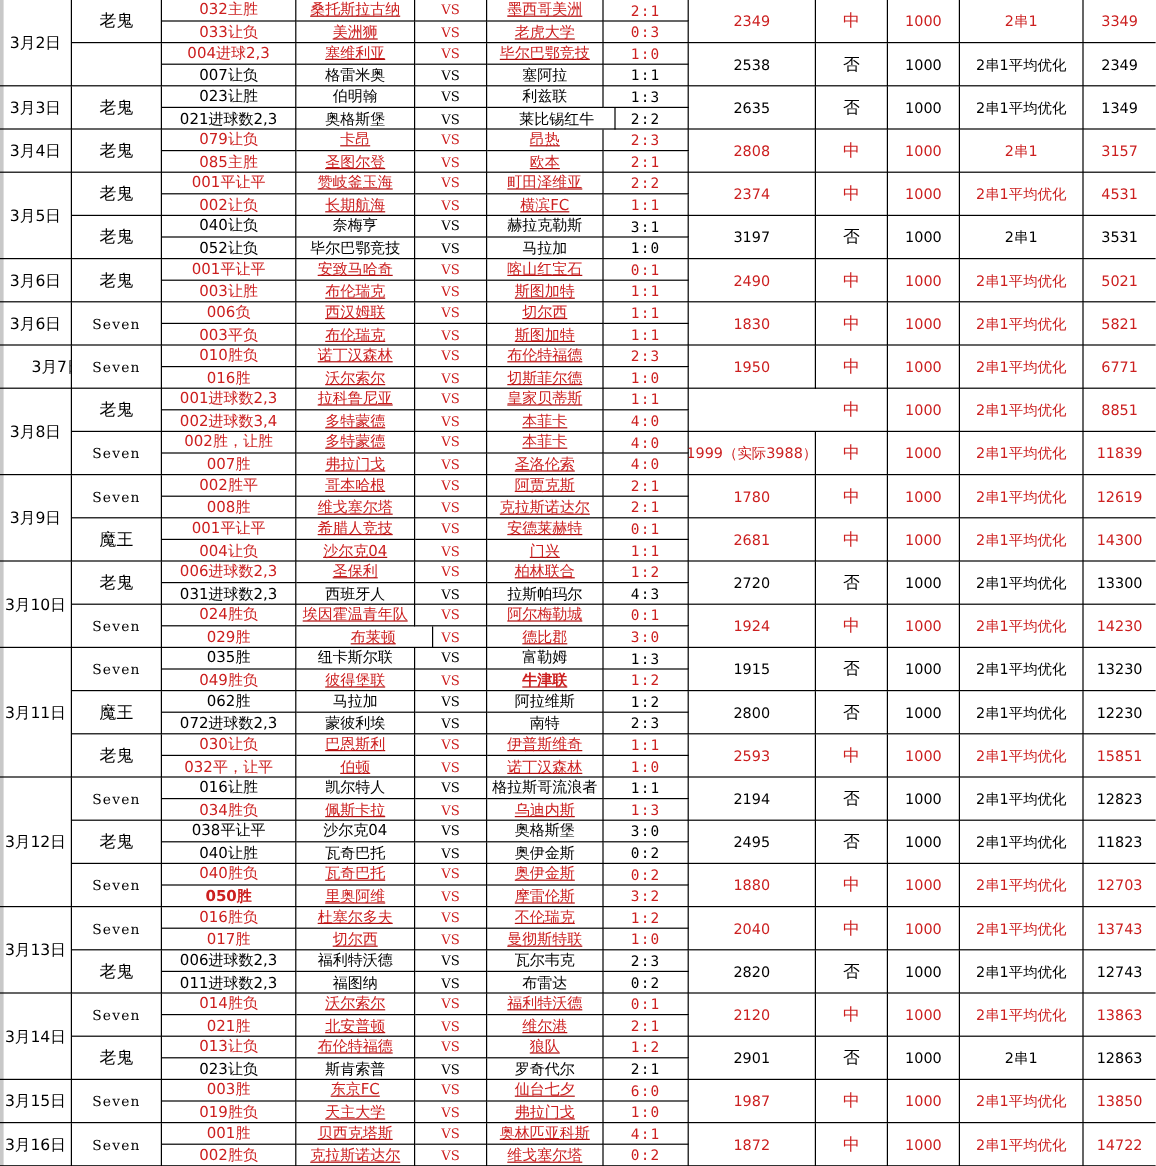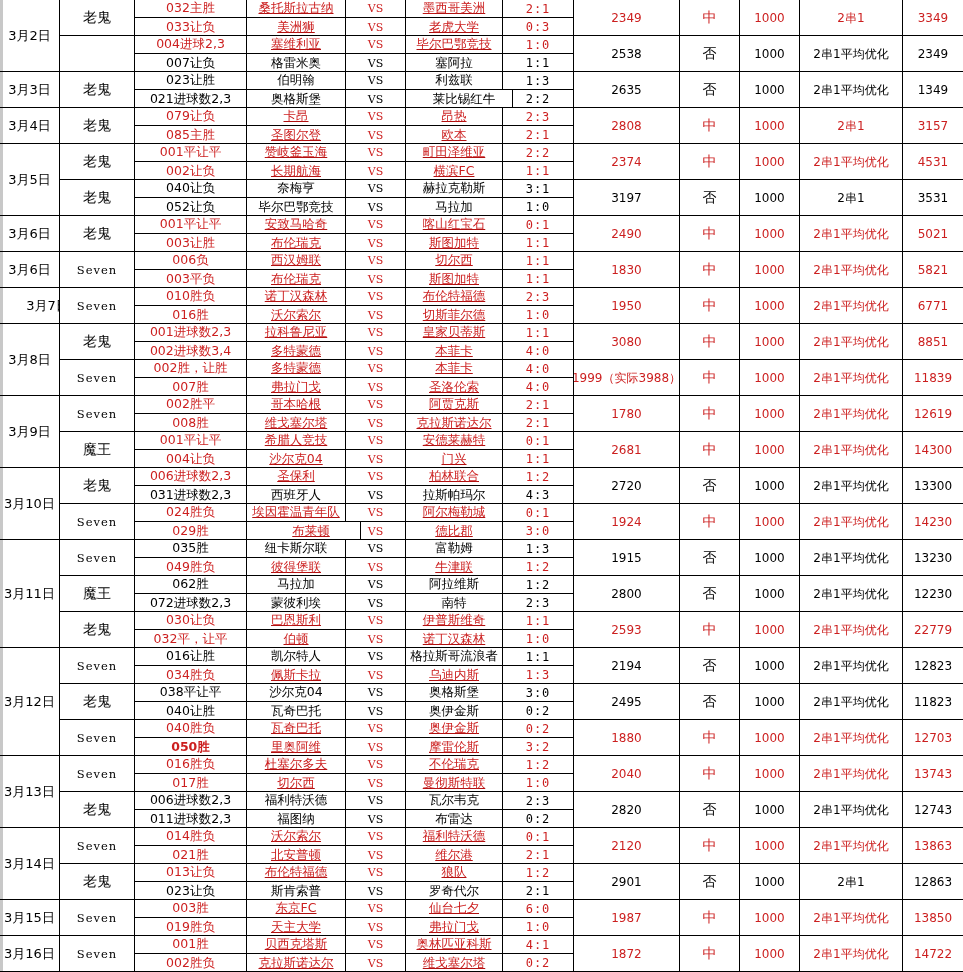--- a/index.html
+++ b/index.html
@@ -461,21 +461,20 @@
           <div class="c" style="left: 211px; width: 60px;">
             <span class="vs">VS</span>
           </div>
           <div class="c" style="left: 271px; width: 97px;">
             <span class="team">本菲卡</span>
           </div>
           <div class="c" style="left: 368px; width: 71px;">
             <span class="score">4:0</span>
           </div>
         </div>
-        <div class="cell num redtxt" style="left: 514px; width: 106px; height: 36px;">3080</div>
         <div class="cell  redtxt" style="left: 620px; width: 60px; height: 36px; font-size: 14px;">中</div>
         <div class="cell num redtxt" style="left: 680px; width: 60px; height: 36px;">1000</div>
         <div class="cell  redtxt" style="left: 740px; width: 103px; height: 36px;">2串1平均优化</div>
         <div class="cell num redtxt" style="left: 843px; width: 60px; height: 36px; border-right: none;">8851</div>
       </div>
       <div class="sub" style="top: 36px; height: 36px; border-bottom: none;">
         <div class="cell player latin" style="left: 0px; width: 75px; height: 36px;">Seven</div>
         <div class="mrow red" style="left: 75px; top: 0px;">
           <div class="c" style="left: 0px; width: 112px;">
             <span>002胜，让胜</span>
@@ -715,21 +714,21 @@
         <div class="mrow red last" style="left: 75px; top: 18px;">
           <div class="c" style="left: 0px; width: 112px;">
             <span>049胜负</span>
           </div>
           <div class="c" style="left: 112px; width: 99px;">
             <span class="team">彼得堡联</span>
           </div>
           <div class="c" style="left: 211px; width: 60px;">
             <span class="vs">VS</span>
           </div>
-          <div class="c" style="left: 271px; width: 97px;">
+          <div class="c" style="left: 271px; width: 97px; font-weight: bold;">
             <span class="team">牛津联</span>
           </div>
           <div class="c" style="left: 368px; width: 71px;">
             <span class="score">1:2</span>
           </div>
         </div>
         <div class="cell num" style="left: 514px; width: 106px; height: 36px;">1915</div>
         <div class="cell " style="left: 620px; width: 60px; height: 36px; font-size: 14px;">否</div>
         <div class="cell num" style="left: 680px; width: 60px; height: 36px;">1000</div>
         <div class="cell " style="left: 740px; width: 103px; height: 36px;">2串1平均优化</div>
@@ -810,21 +809,21 @@
             <span class="team">诺丁汉森林</span>
           </div>
           <div class="c" style="left: 368px; width: 71px;">
             <span class="score">1:0</span>
           </div>
         </div>
         <div class="cell num redtxt" style="left: 514px; width: 106px; height: 36px;">2593</div>
         <div class="cell  redtxt" style="left: 620px; width: 60px; height: 36px; font-size: 14px;">中</div>
         <div class="cell num redtxt" style="left: 680px; width: 60px; height: 36px;">1000</div>
         <div class="cell  redtxt" style="left: 740px; width: 103px; height: 36px;">2串1平均优化</div>
-        <div class="cell num redtxt" style="left: 843px; width: 60px; height: 36px; border-right: none;">22779</div>
+        <div class="cell num redtxt" style="left: 843px; width: 60px; height: 36px; border-right: none;">15851</div>
       </div>
     </div>
     <div class="grp" style="top: 648px; height: 108px;">
       <div class="cell date" style="left: 0px; width: 60px; height: 108px;">3月12日</div>
       <div class="sub" style="top: 0px; height: 36px;">
         <div class="cell player latin" style="left: 0px; width: 75px; height: 36px;">Seven</div>
         <div class="mrow" style="left: 75px; top: 0px;">
           <div class="c" style="left: 0px; width: 112px;">
             <span>016让胜</span>
           </div>

